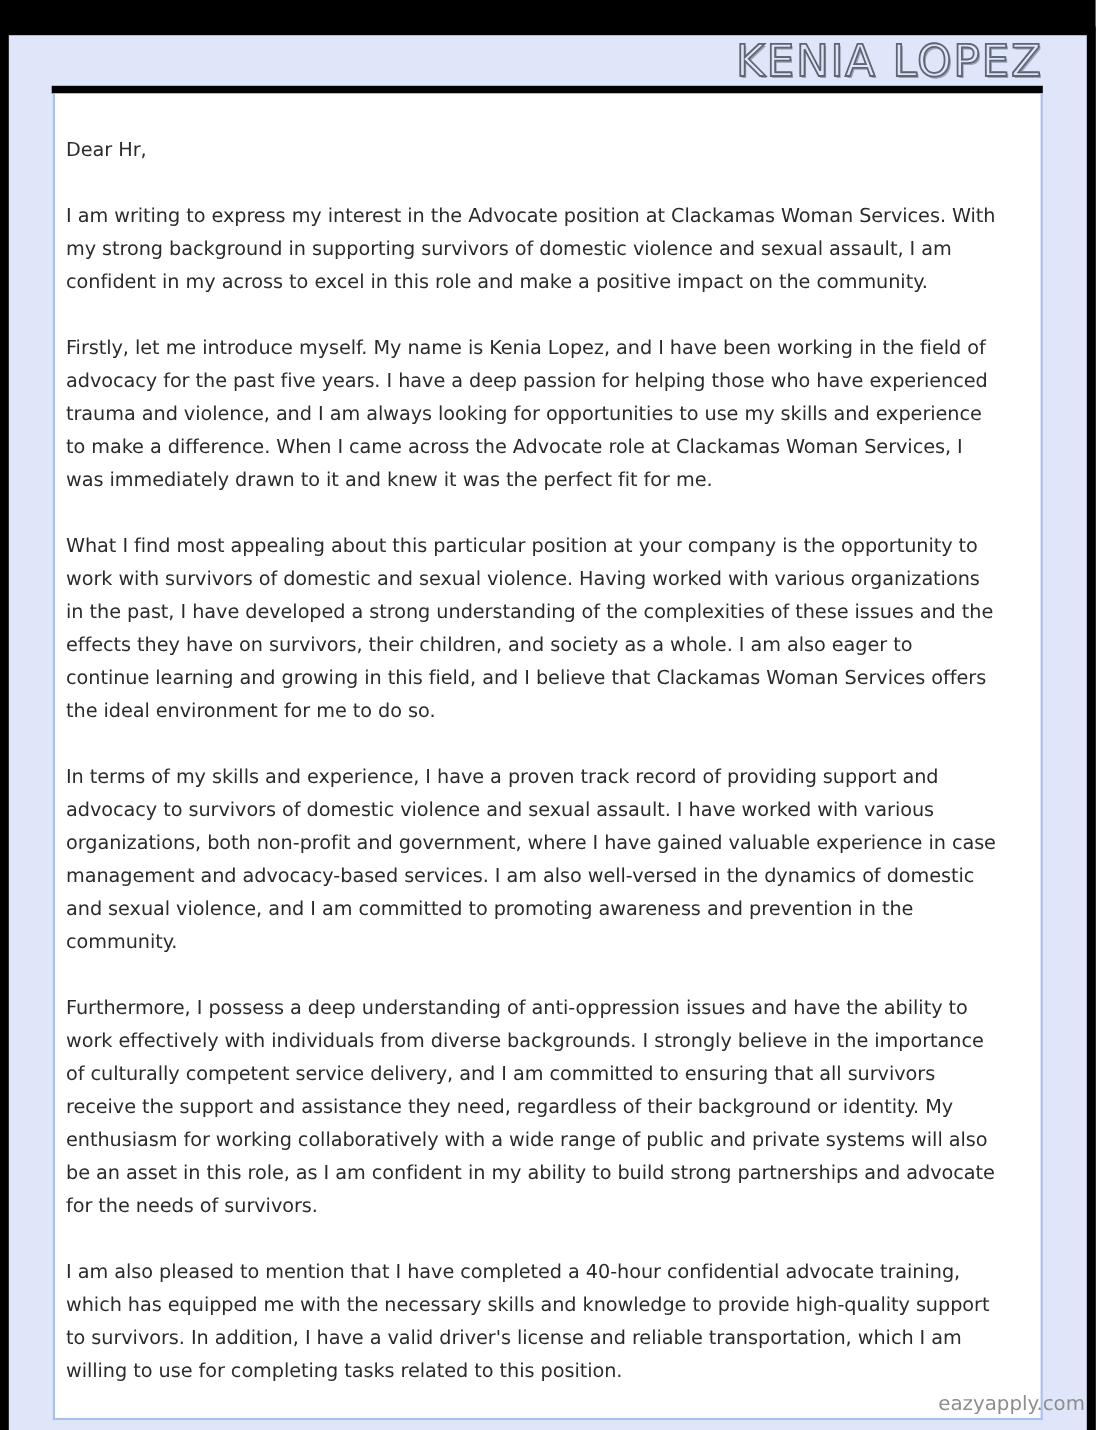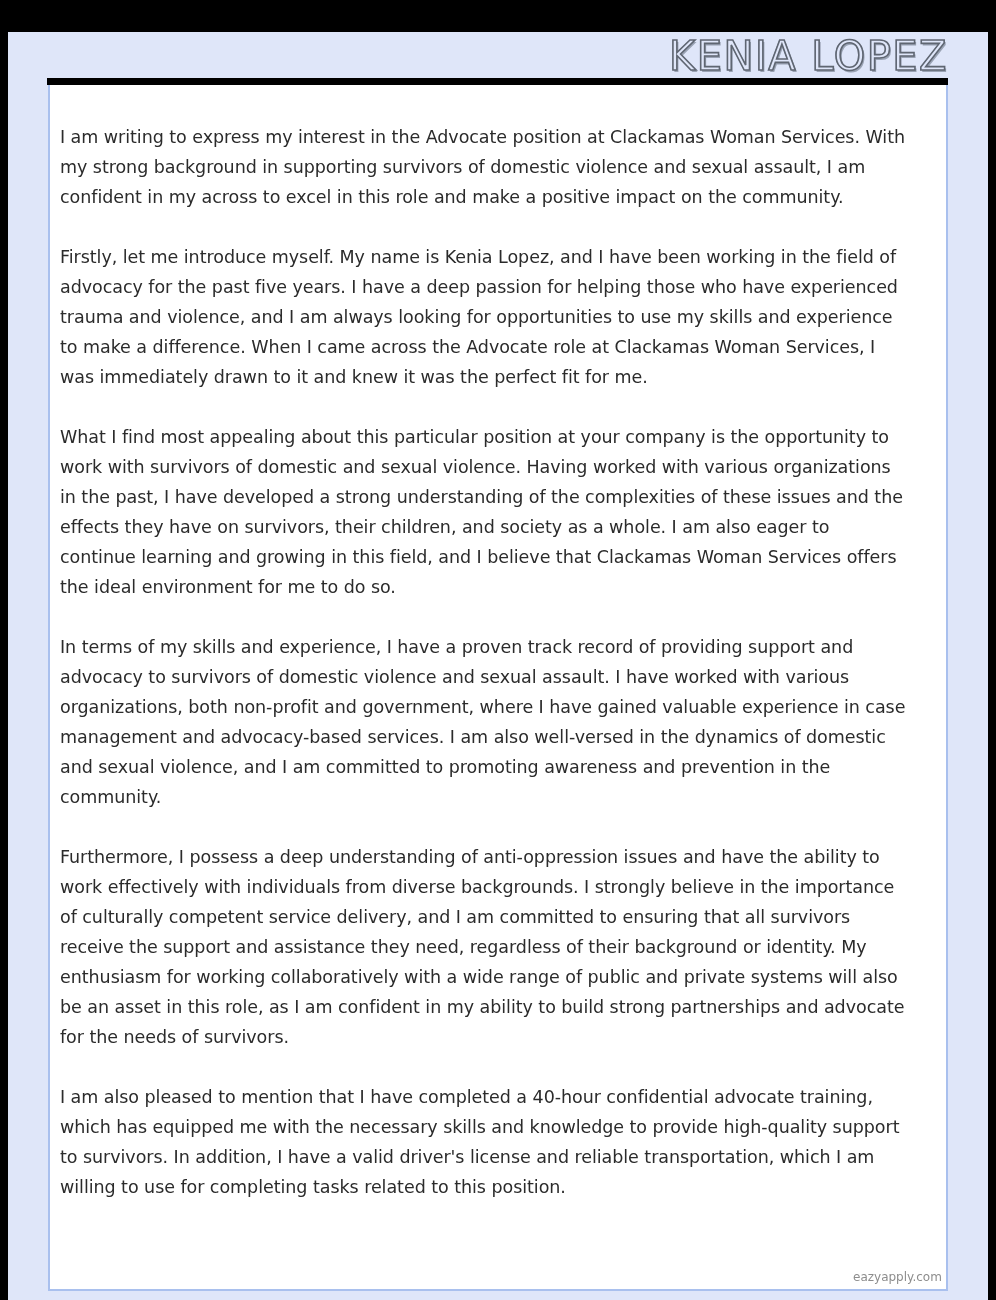--- a/index.html
+++ b/index.html
@@ -105,41 +105,42 @@
   .salutation {
     margin-bottom: 30px;
   }
 
   
   .watermark {
     position: absolute;
     left: 845px;
     top: 1236px;
     font-family: "DejaVu Sans", sans-serif;
-    font-size: 12px;
+    font-size: 18px;
     line-height: 18px;
     color: #8d8d8d;
     white-space: nowrap;
   }
 </style>
 </head>
 <body>
 
 <div class="doc-frame">
   <div class="blue-field">
 
     <div class="header-band">
       <div class="candidate-name">KENIA LOPEZ</div>
     </div>
 
     <div class="top-rule"></div>
 
     <div class="page-sheet"></div>
 
     <div class="letter-body">
+      <p class="salutation">Dear Hr,</p>
       <p>I am writing to express my interest in the Advocate position at Clackamas Woman Services. With my strong background in supporting survivors of domestic violence and sexual assault, I am confident in my across to excel in this role and make a positive impact on the community.</p>
       <p>Firstly, let me introduce myself. My name is Kenia Lopez, and I have been working in the field of advocacy for the past five years. I have a deep passion for helping those who have experienced trauma and violence, and I am always looking for opportunities to use my skills and experience to make a difference. When I came across the Advocate role at Clackamas Woman Services, I was immediately drawn to it and knew it was the perfect fit for me.</p>
       <p>What I find most appealing about this particular position at your company is the opportunity to work with survivors of domestic and sexual violence. Having worked with various organizations in the past, I have developed a strong understanding of the complexities of these issues and the effects they have on survivors, their children, and society as a whole. I am also eager to continue learning and growing in this field, and I believe that Clackamas Woman Services offers the ideal environment for me to do so.</p>
       <p>In terms of my skills and experience, I have a proven track record of providing support and advocacy to survivors of domestic violence and sexual assault. I have worked with various organizations, both non-profit and government, where I have gained valuable experience in case management and advocacy-based services. I am also well-versed in the dynamics of domestic and sexual violence, and I am committed to promoting awareness and prevention in the community.</p>
       <p>Furthermore, I possess a deep understanding of anti-oppression issues and have the ability to work effectively with individuals from diverse backgrounds. I strongly believe in the importance of culturally competent service delivery, and I am committed to ensuring that all survivors receive the support and assistance they need, regardless of their background or identity. My enthusiasm for working collaboratively with a wide range of public and private systems will also be an asset in this role, as I am confident in my ability to build strong partnerships and advocate for the needs of survivors.</p>
       <p>I am also pleased to mention that I have completed a 40-hour confidential advocate training, which has equipped me with the necessary skills and knowledge to provide high-quality support to survivors. In addition, I have a valid driver's license and reliable transportation, which I am willing to use for completing tasks related to this position.</p>
     </div>
 
     <div class="watermark">eazyapply.com</div>
 

